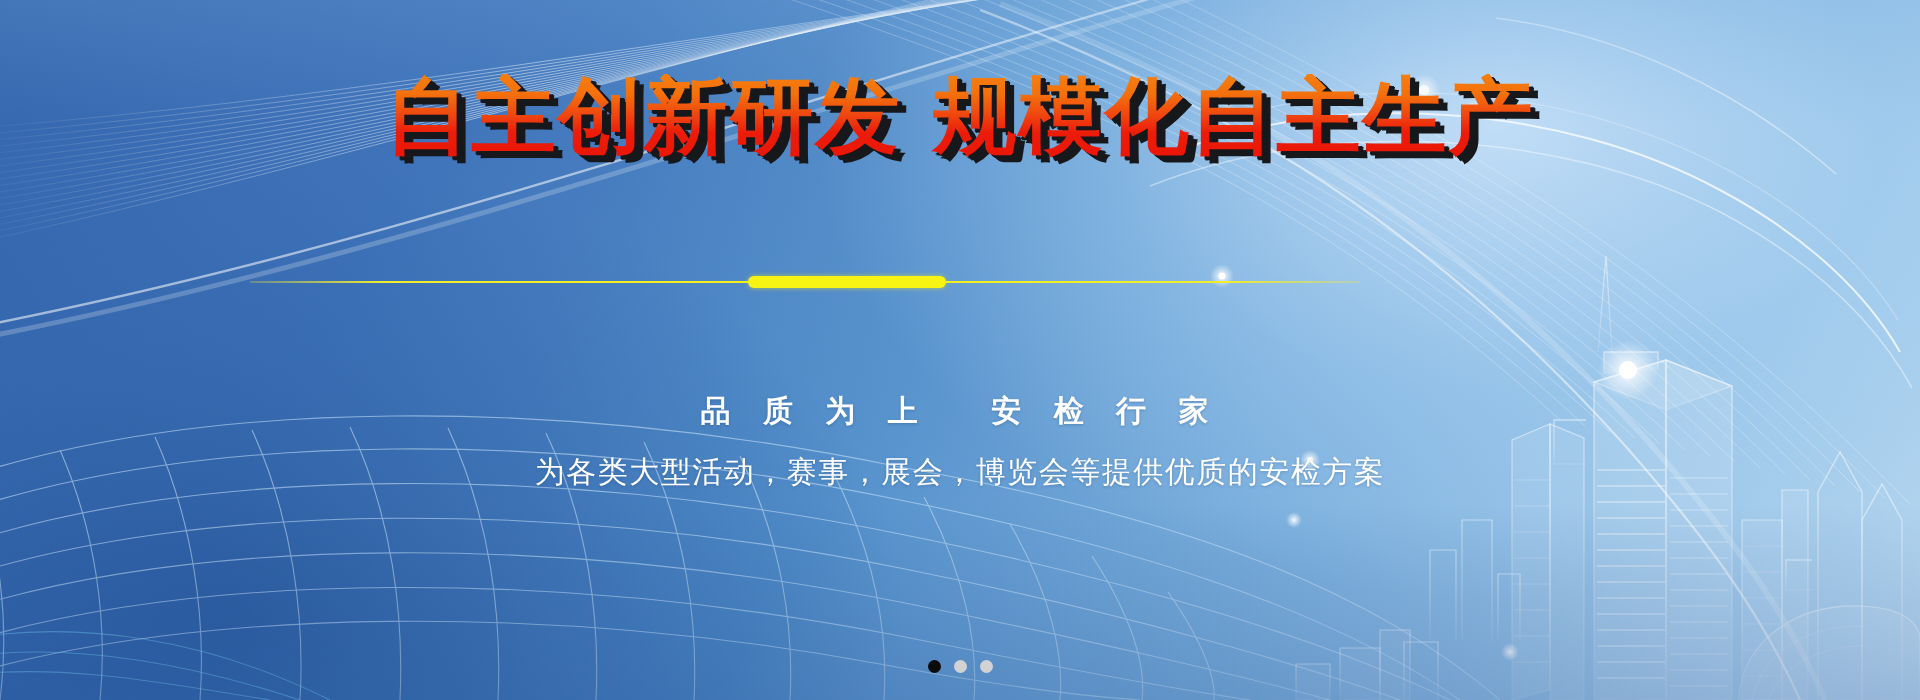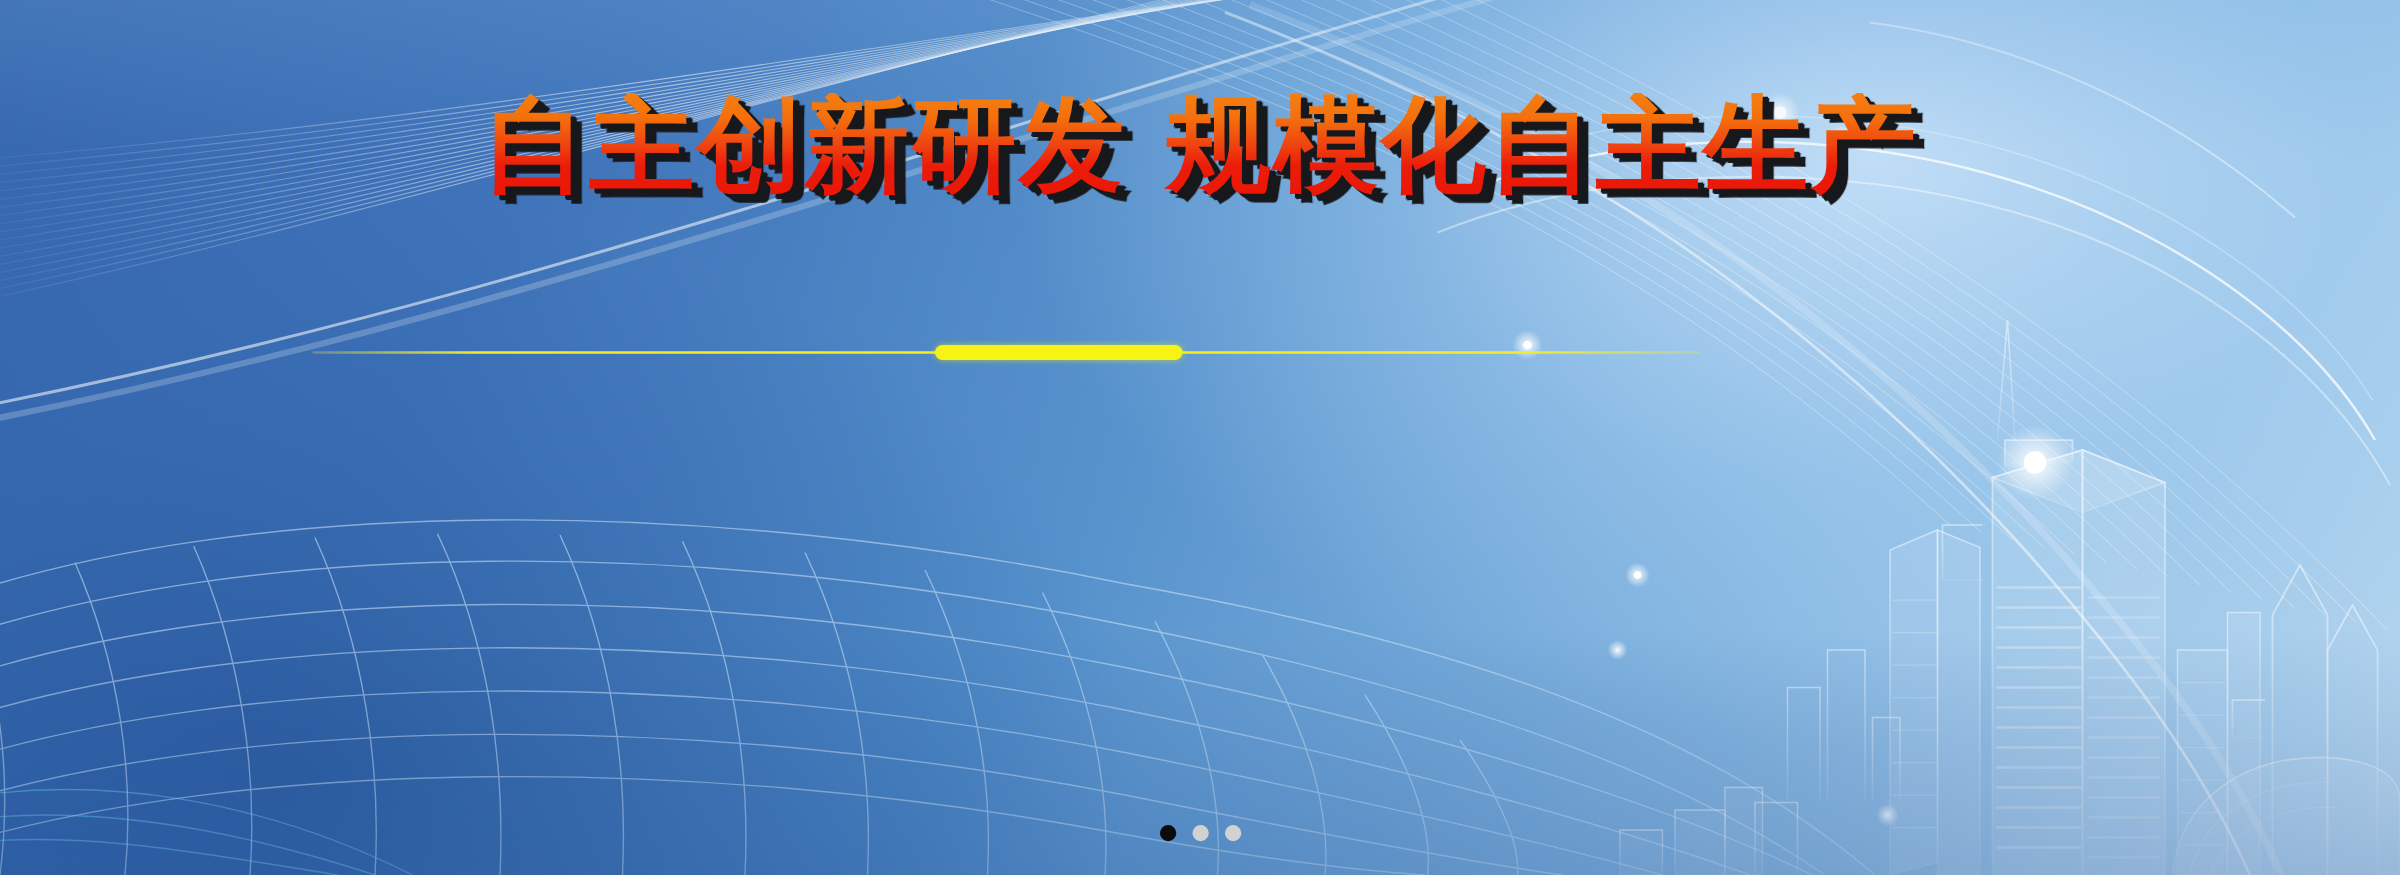--- a/index.html
+++ b/index.html
@@ -383,20 +383,24 @@
 
   <div class="title-wrap">
     <h1 class="main-title">自主创新研发 规模化自主生产</h1>
   </div>
 
   <div class="divider">
     <div class="thin"></div>
     <div class="thick"></div>
   </div>
 
+  <div class="sub-wrap">
+    <div class="subtitle-1">品 质 为 上　 安 检 行 家</div>
+    <div class="subtitle-2">为各类大型活动，赛事，展会，博览会等提供优质的安检方案</div>
+  </div>
 
   <div class="dots">
     <span class="dot active"></span>
     <span class="dot"></span>
     <span class="dot"></span>
   </div>
 
 </div>
 
 </body></html>

